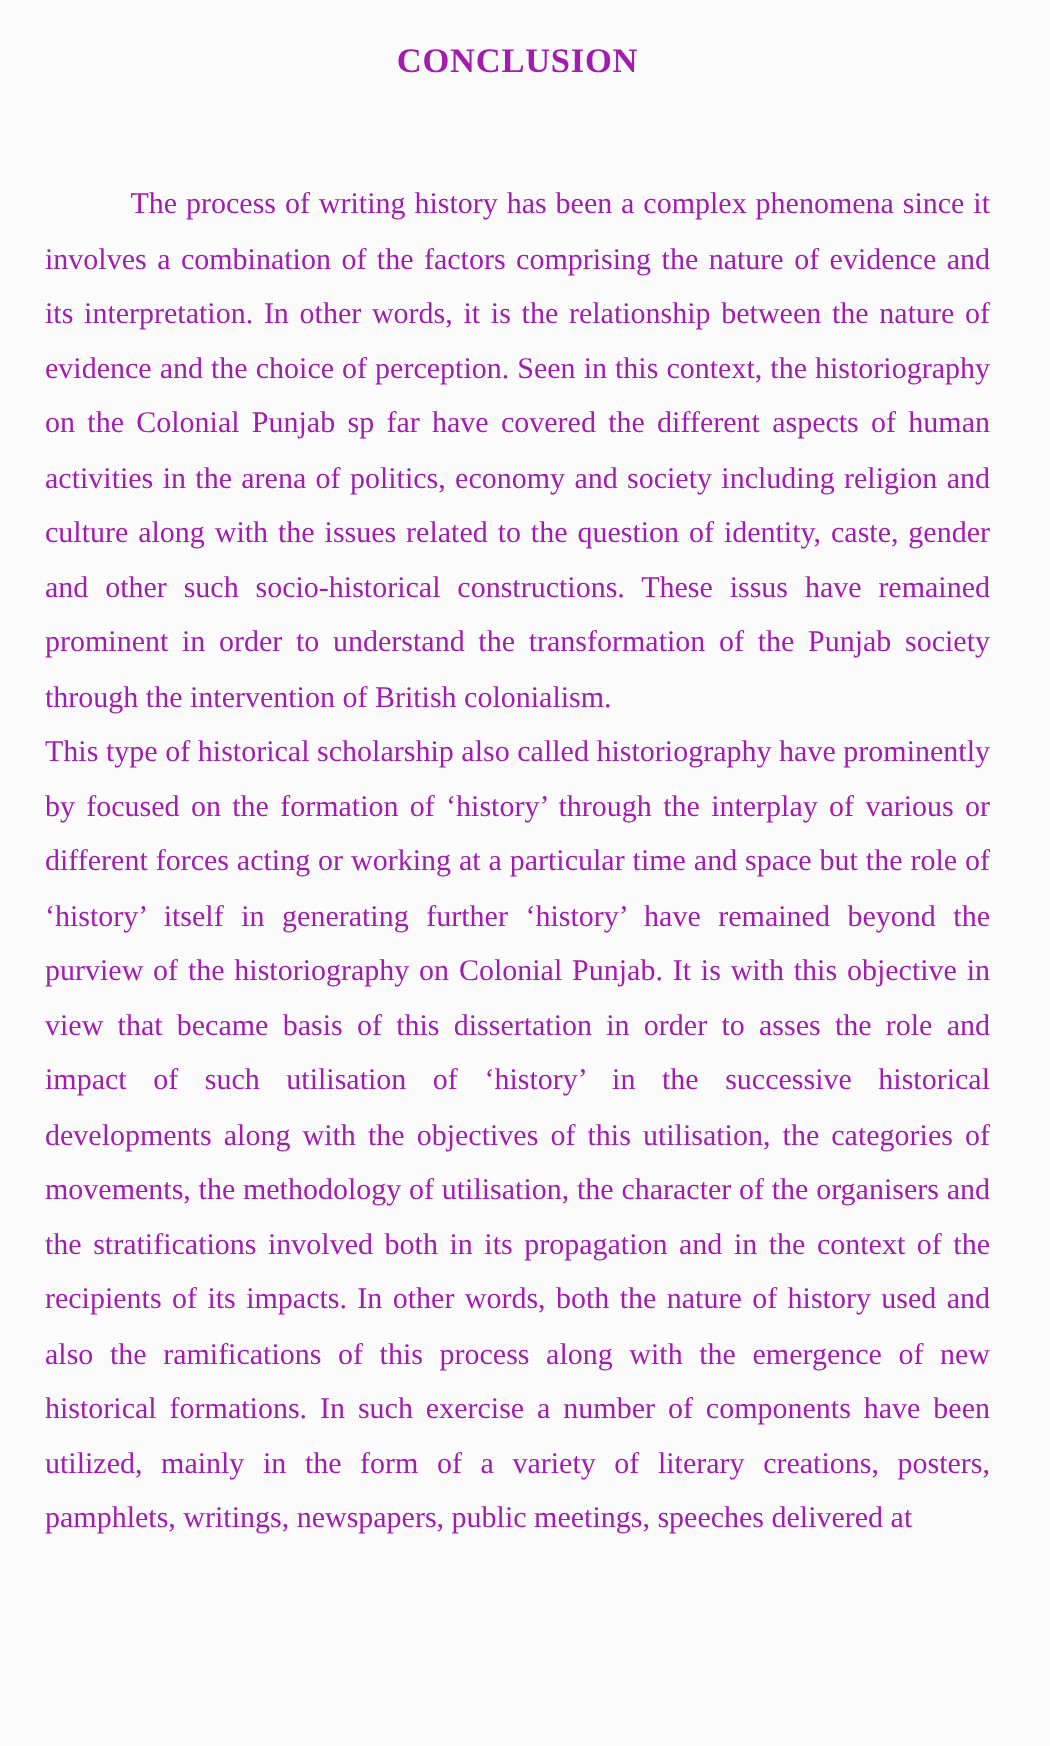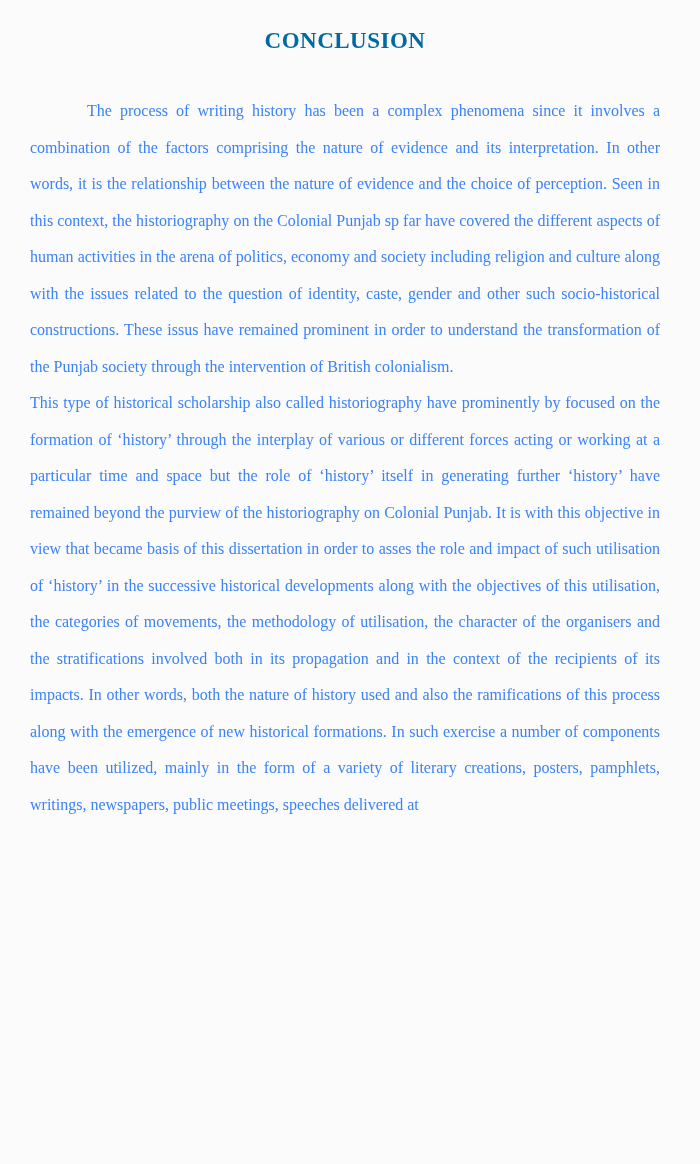--- a/index.html
+++ b/index.html
@@ -15,34 +15,34 @@
     overflow: hidden;
   }
   .page {
     box-sizing: border-box;
     width: 700px;
     height: 1164px;
     padding: 28px 40px 0 30px;
     background: #fbfbfb;
   }
   .doc-title {
-    margin: 0 0 39px 0;
+    margin: 0 0 64px 0;
     text-align: center;
     font-size: 23px;
     font-weight: bold;
     letter-spacing: 0.5px;
-    color: #0369a1;
+    color: #a21caf;
     font-family: "Liberation Serif", "DejaVu Serif", serif;
   }
   .body-text p {
     margin: 0;
-    font-size: 16px;
+    font-size: 20px;
     line-height: 36.5px;
     text-align: justify;
-    color: #3b82f6;
+    color: #a21caf;
   }
   .body-text p.indent-first {
     text-indent: 57px;
   }
 </style>
 </head>
 <body>
 
 <div class="page">
   <h1 class="doc-title">CONCLUSION</h1>

